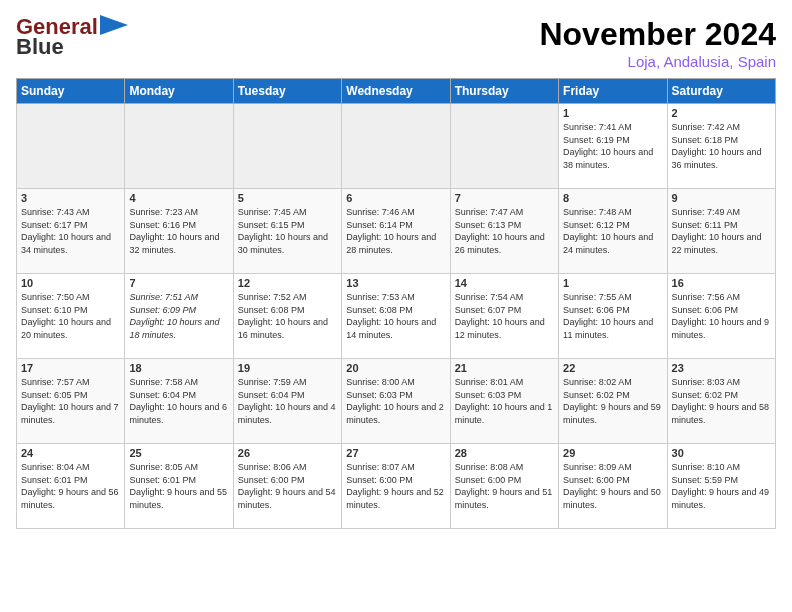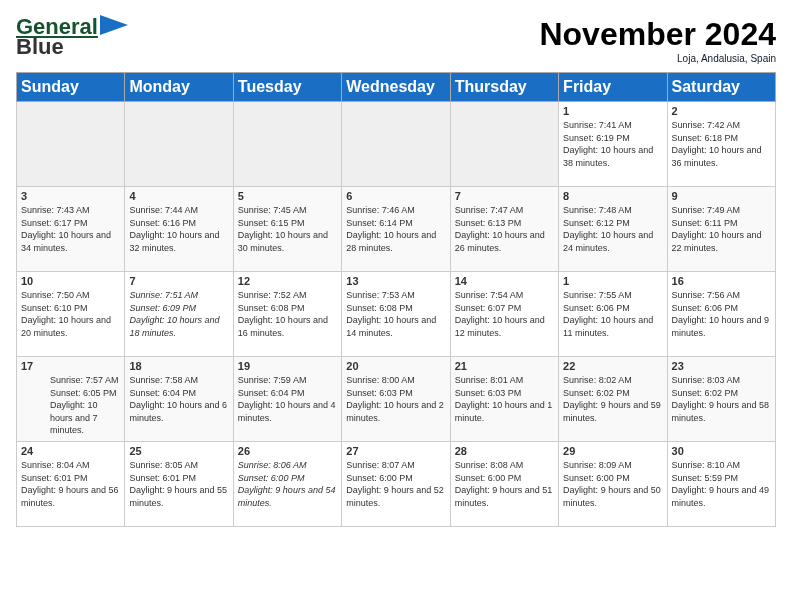--- a/index.html
+++ b/index.html
@@ -23,32 +23,32 @@
     }
     .title-block {
       text-align: right;
     }
     .month-title {
       font-size: 32px;
       font-weight: bold;
       color: #000000;
     }
     .location {
-      font-size: 10px;
-      color: #0f172a;
+      font-size: 15px;
+      color: #8b5cf6;
     }
     table {
       width: 100%;
       border-collapse: collapse;
       table-layout: fixed;
     }
     th {
       background-color: #1a6fc4;
       color: #fff;
-      font-size: 16px;
+      font-size: 12px;
       font-weight: bold;
       padding: 5px 4px;
       text-align: left;
       border: 1px solid #aaa;
     }
     td {
       vertical-align: top;
       border: 1px solid #ccc;
       padding: 3px 4px;
       font-size: 9.5px;
@@ -73,21 +73,21 @@
     tr:nth-child(odd) td { background: #fff; }
     td.empty { background: #efefef !important; }
   </style>
 </head>
 <body>
 
 <div class="header">
   <div class="logo">
     <div style="display:flex;align-items:center;">
       <div style="font-size:22px;font-weight:bold;color:#333;line-height:1;">
-        <span style="color:#14532d;text-decoration:underline;">General</span>
+        <span style="color:#7f1d1d;">General</span>
       </div>
       <svg width="28" height="20" viewBox="0 0 28 20" style="margin-left:2px;margin-top:-4px;">
         <polygon points="0,0 28,10 0,20" fill="#1a6fc4"></polygon>
       </svg>
     </div>
     <div style="font-size:22px;font-weight:bold;color:#333;margin-top:-4px;">Blue</div>
   </div>
   <div class="title-block">
     <div class="month-title">November 2024</div>
     <div class="location">Loja, Andalusia, Spain</div>
@@ -128,21 +128,21 @@
       </tr>
       <tr>
         <td>
           <div class="day-num">3</div>
           <div class="cell-info" style="white-space: pre-line;">Sunrise: 7:43 AM
 Sunset: 6:17 PM
 Daylight: 10 hours and 34 minutes.</div>
         </td>
         <td>
           <div class="day-num">4</div>
-          <div class="cell-info" style="white-space: pre-line;">Sunrise: 7:44 AM
+          <div class="cell-info" style="white-space: pre-line;">Sunrise: 7:23 AM
 Sunset: 6:16 PM
 Daylight: 10 hours and 32 minutes.</div>
         </td>
         <td>
           <div class="day-num">5</div>
           <div class="cell-info" style="white-space: pre-line;">Sunrise: 7:45 AM
 Sunset: 6:15 PM
 Daylight: 10 hours and 30 minutes.</div>
         </td>
         <td>
@@ -210,21 +210,21 @@
         <td>
           <div class="day-num">16</div>
           <div class="cell-info" style="white-space: pre-line;">Sunrise: 7:56 AM
 Sunset: 6:06 PM
 Daylight: 10 hours and 9 minutes.</div>
         </td>
       </tr>
       <tr>
         <td>
           <div class="day-num">17</div>
-          <div class="cell-info" style="white-space: pre-line; margin-left: 29px;">Sunrise: 7:57 AM
+          <div class="cell-info" style="white-space: pre-line;">Sunrise: 7:57 AM
 Sunset: 6:05 PM
 Daylight: 10 hours and 7 minutes.</div>
         </td>
         <td>
           <div class="day-num">18</div>
           <div class="cell-info" style="white-space: pre-line;">Sunrise: 7:58 AM
 Sunset: 6:04 PM
 Daylight: 10 hours and 6 minutes.</div>
         </td>
         <td>
@@ -266,21 +266,21 @@
 Daylight: 9 hours and 56 minutes.</div>
         </td>
         <td>
           <div class="day-num">25</div>
           <div class="cell-info" style="white-space: pre-line;">Sunrise: 8:05 AM
 Sunset: 6:01 PM
 Daylight: 9 hours and 55 minutes.</div>
         </td>
         <td>
           <div class="day-num">26</div>
-          <div class="cell-info" style="white-space: pre-line; font-style: italic;">Sunrise: 8:06 AM
+          <div class="cell-info" style="white-space: pre-line;">Sunrise: 8:06 AM
 Sunset: 6:00 PM
 Daylight: 9 hours and 54 minutes.</div>
         </td>
         <td>
           <div class="day-num">27</div>
           <div class="cell-info" style="white-space: pre-line;">Sunrise: 8:07 AM
 Sunset: 6:00 PM
 Daylight: 9 hours and 52 minutes.</div>
         </td>
         <td>

